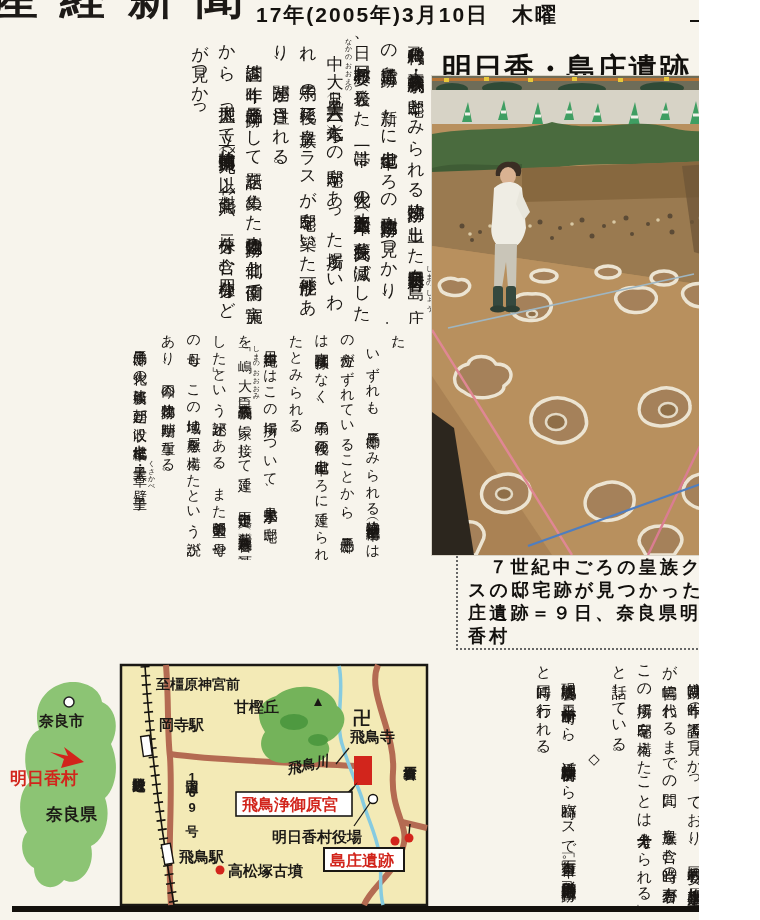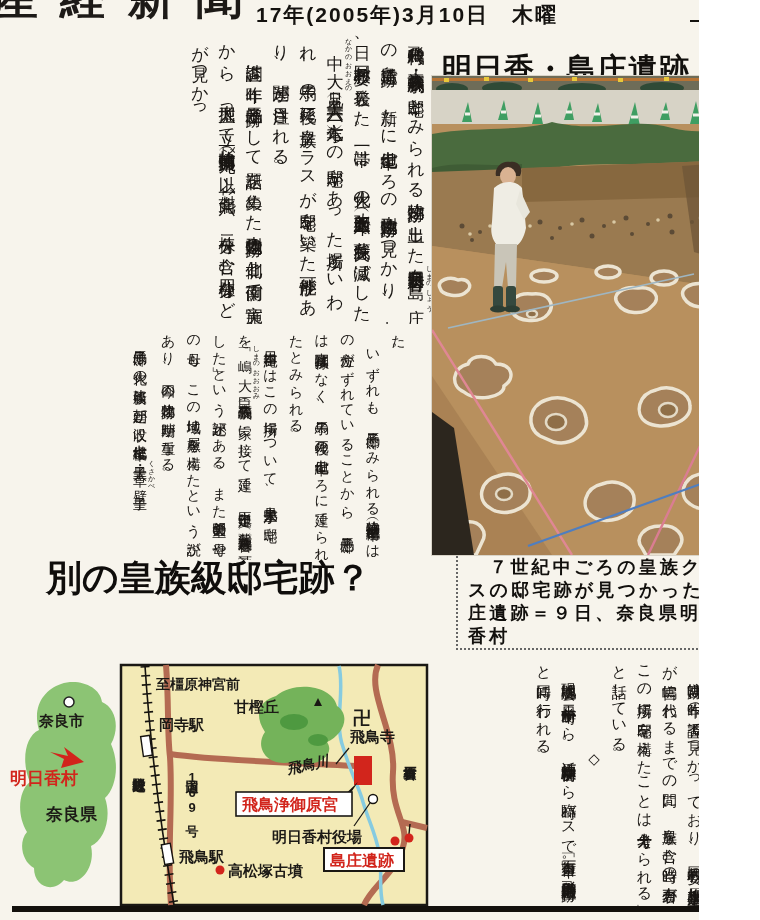--- a/index.html
+++ b/index.html
@@ -71,21 +71,20 @@
       <p>　馬子邸は大化の改新後に朝廷が没収、七世紀後半に皇太子・<ruby>草壁<rt>くさかべ</rt></ruby>皇子</p>
     </div>
   <div class="vtext block-bottom">
       <p>の東宮「<ruby>嶋宮<rt>しまのみや</rt></ruby>」として整備された。</p>
       <p>　嶋宮跡は昨年の調査で見つかっており、同村教委の相原嘉之主事は「馬子邸が嶋宮に代わるまでの間に、皇族を含む当時の有力者がこの場所に邸宅を構えたことは十分考えられる」と話している。</p>
       <p>　　　　　　◇</p>
       <p>　現地説明会は十二日午前十時から。近鉄橿原神宮前駅から臨時バスで「石舞台」下車。飛鳥浄御原宮正殿跡の説明会と同時に行われる。</p>
     </div>
 
   <div class="headline">
-    <div class="h-line h-line2">別の皇族級邸宅跡？</div>
   </div>
 
   <div class="photo">
     <svg width="308" height="479" viewBox="0 0 308 479">
 
       <rect x="0" y="0" width="308" height="479" fill="#b8905e"></rect>
       <rect x="0" y="200" width="308" height="279" fill="#b28a58"></rect>
 
       <rect x="0" y="0" width="308" height="16" fill="#6e6c58"></rect>
       <rect x="0" y="2" width="308" height="3" fill="#c8762c" opacity="0.8"></rect>

